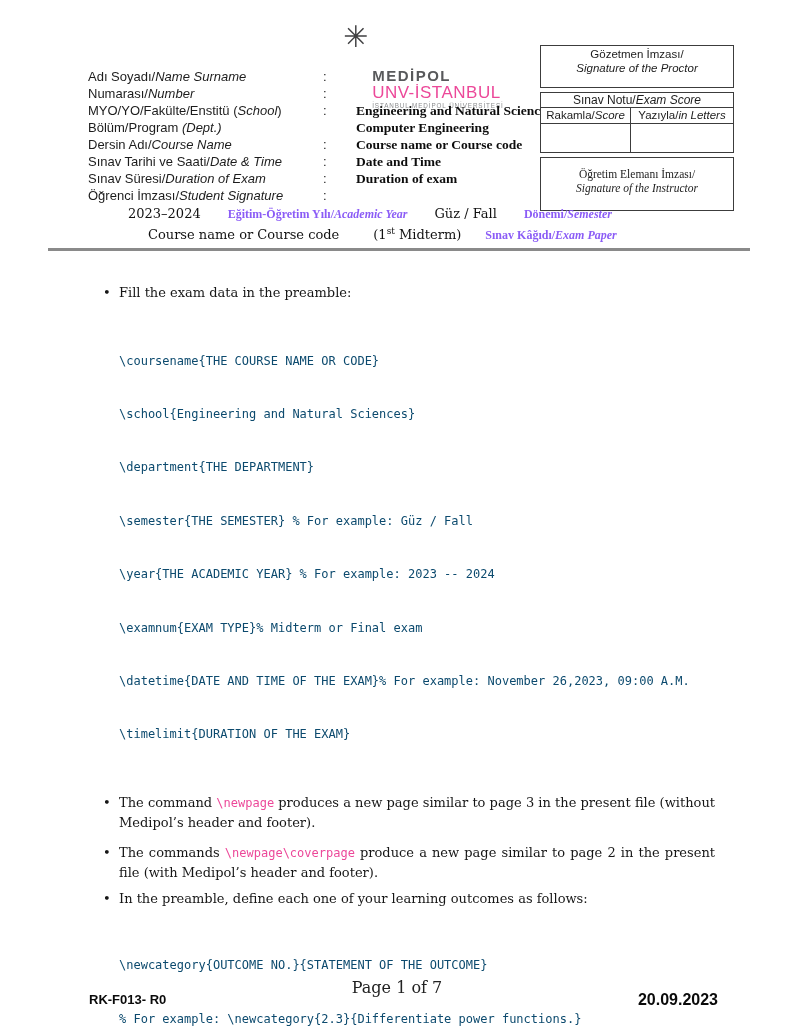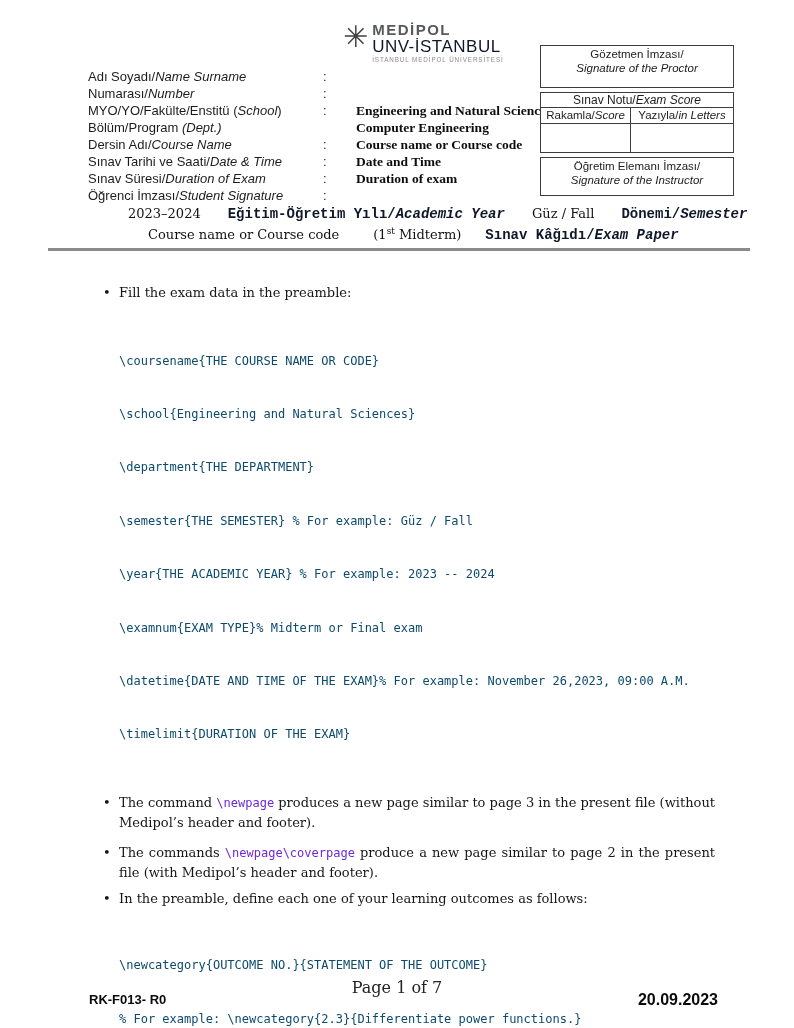--- a/index.html
+++ b/index.html
@@ -4,22 +4,22 @@
 <style>
   * { margin:0; padding:0; box-sizing:border-box; }
   html,body { background:#ffffff; }
   body { width:794px; height:1028px; position:relative; font-family:"DejaVu Serif", serif; color:#111; }
   .page { position:absolute; inset:0; background:#fff; overflow:hidden; }
 
   
   .logo { position:absolute; left:343px; top:22px; display:flex; align-items:flex-start; }
   .logo-mark { font-family:"DejaVu Sans", sans-serif; font-size:30px; line-height:30px; color:#3f3f41; margin-right:4px; }
   .logo-text { display:flex; flex-direction:column; }
-  .logo-title { font-family:"Liberation Sans", sans-serif; font-weight:700; font-size:15px; line-height:15px; letter-spacing:1.5px; color:#58595b; }
-  .logo-subtitle { font-family:"Liberation Sans", sans-serif; font-weight:400; font-size:17px; line-height:17px; letter-spacing:0.5px; color:#0f172a; margin-top:1px; }
+  .logo-title { font-family:"Liberation Sans", sans-serif; font-weight:700; font-size:15px; line-height:15px; letter-spacing:1.5px; color:#58595b;margin-top:46px; }
+  .logo-subtitle { font-family:"Liberation Sans", sans-serif; font-weight:400; font-size:17px; line-height:17px; letter-spacing:0.5px; color:#ec4899; margin-top:1px; }
   .logo-tagline { font-family:"Liberation Sans", sans-serif; font-size:6.3px; line-height:8px; letter-spacing:0.9px; color:#8a8b8d; margin-top:1px; }
 
   
   .form { position:absolute; left:88px; top:68px; width:450px; font-family:"Liberation Sans", sans-serif; font-size:13px; color:#1c1c1c; }
   .frow { display:flex; height:17px; line-height:17px; align-items:baseline;gap:20px; }
   .flabel { width:215px; flex:0 0 215px; white-space:nowrap; }
   .flabel .it { font-style:italic; }
   .fcolon { width:13px; flex:0 0 13px; }
   .fvalue { font-family:"Liberation Serif", serif; font-weight:700; font-size:13.5px; color:#0d0d0d; white-space:nowrap; }
 
@@ -27,40 +27,40 @@
   .scorebox { position:absolute; left:540px; top:45px; width:194px; font-family:"Liberation Sans", sans-serif; font-size:11.5px; color:#1c1c1c; text-align:center; }
   .sb { border:1.5px solid #3c3c3c; background:#fff; }
   .sb .it { font-style:italic; }
   .sb1 { height:43px; padding-top:2px; line-height:13.5px; }
   .sb2 { margin-top:4px; }
   .sb2-head { border-bottom:1px solid #3c3c3c; height:15px; line-height:14px; font-size:12px;text-align:center; }
   .sb2-cols { display:flex; border-bottom:1px solid #3c3c3c; height:16px; line-height:15px; }
   .sb2-c1 { width:90px; flex:0 0 90px; border-right:1px solid #3c3c3c; }
   .sb2-c2 { flex:1; }
   .sb2-empty { display:flex; height:28px; }
-  .sb3 { margin-top:4px; height:39px; padding-top:2px; line-height:13.5px; }
+  .sb3 { margin-top:4px; height:54px; padding-top:10px; line-height:13.5px;font-family:Liberation Serif, serif; }
 
   
   .acad1 { position:absolute; top:206px; left:128px; display:flex; align-items:baseline; gap:27px; white-space:nowrap; }
   .acad2 { position:absolute; top:227px; left:148px; display:flex; align-items:baseline; white-space:nowrap; }
   .acad-serif { font-family:"DejaVu Serif", serif; font-size:13px; color:#111; }
-  .acad-bold { font-family:Liberation Mono, monospace; font-weight:700; font-size:14px; color:#0f172a; }
+  .acad-bold { font-family:Liberation Serif, serif; font-weight:700; font-size:12px; color:#8b5cf6; }
   .acad-bold .it { font-style:italic; }
   .acad2 .exam { margin-left:34px; }
   .acad2 .paper { margin-left:24px; }
   sup { font-size:9px; vertical-align:super; line-height:0; }
 
   .rule { position:absolute; left:48px; top:248px; width:702px; height:2.5px; background:#8a8a8a; }
 
   
   .docbody { position:absolute; left:103px; top:276px; width:612px; font-size:13px; line-height:20px; color:#161616; }
   .bullet { display:flex; }
   .dot { flex:0 0 16px; font-size:13px; }
   .btext { flex:1; text-align:justify; }
-  .code { font-family:"DejaVu Sans Mono", monospace; font-size:12px; color:#6d28d9; }
+  .code { font-family:"DejaVu Sans Mono", monospace; font-size:12px; color:#ec4899; }
   .codeblock { margin-left:16px; font-family:"DejaVu Sans Mono", monospace; font-size:12px; line-height:17.8px; color:#0c4a6e; white-space:pre; }
   .mt-b1 { margin-top:7px; }
   .mt-code1 { margin-top:14px; }
   .mt-b2 { margin-top:13px; }
   .mt-b3 { margin-top:10px; }
   .mt-b4 { margin-top:6px; }
   .mt-code2 { margin-top:13px; }
 
   
   .footer-center { position:absolute; top:978px; left:0; width:794px; text-align:center; font-family:"DejaVu Serif", serif; font-size:16px; color:#222; }

